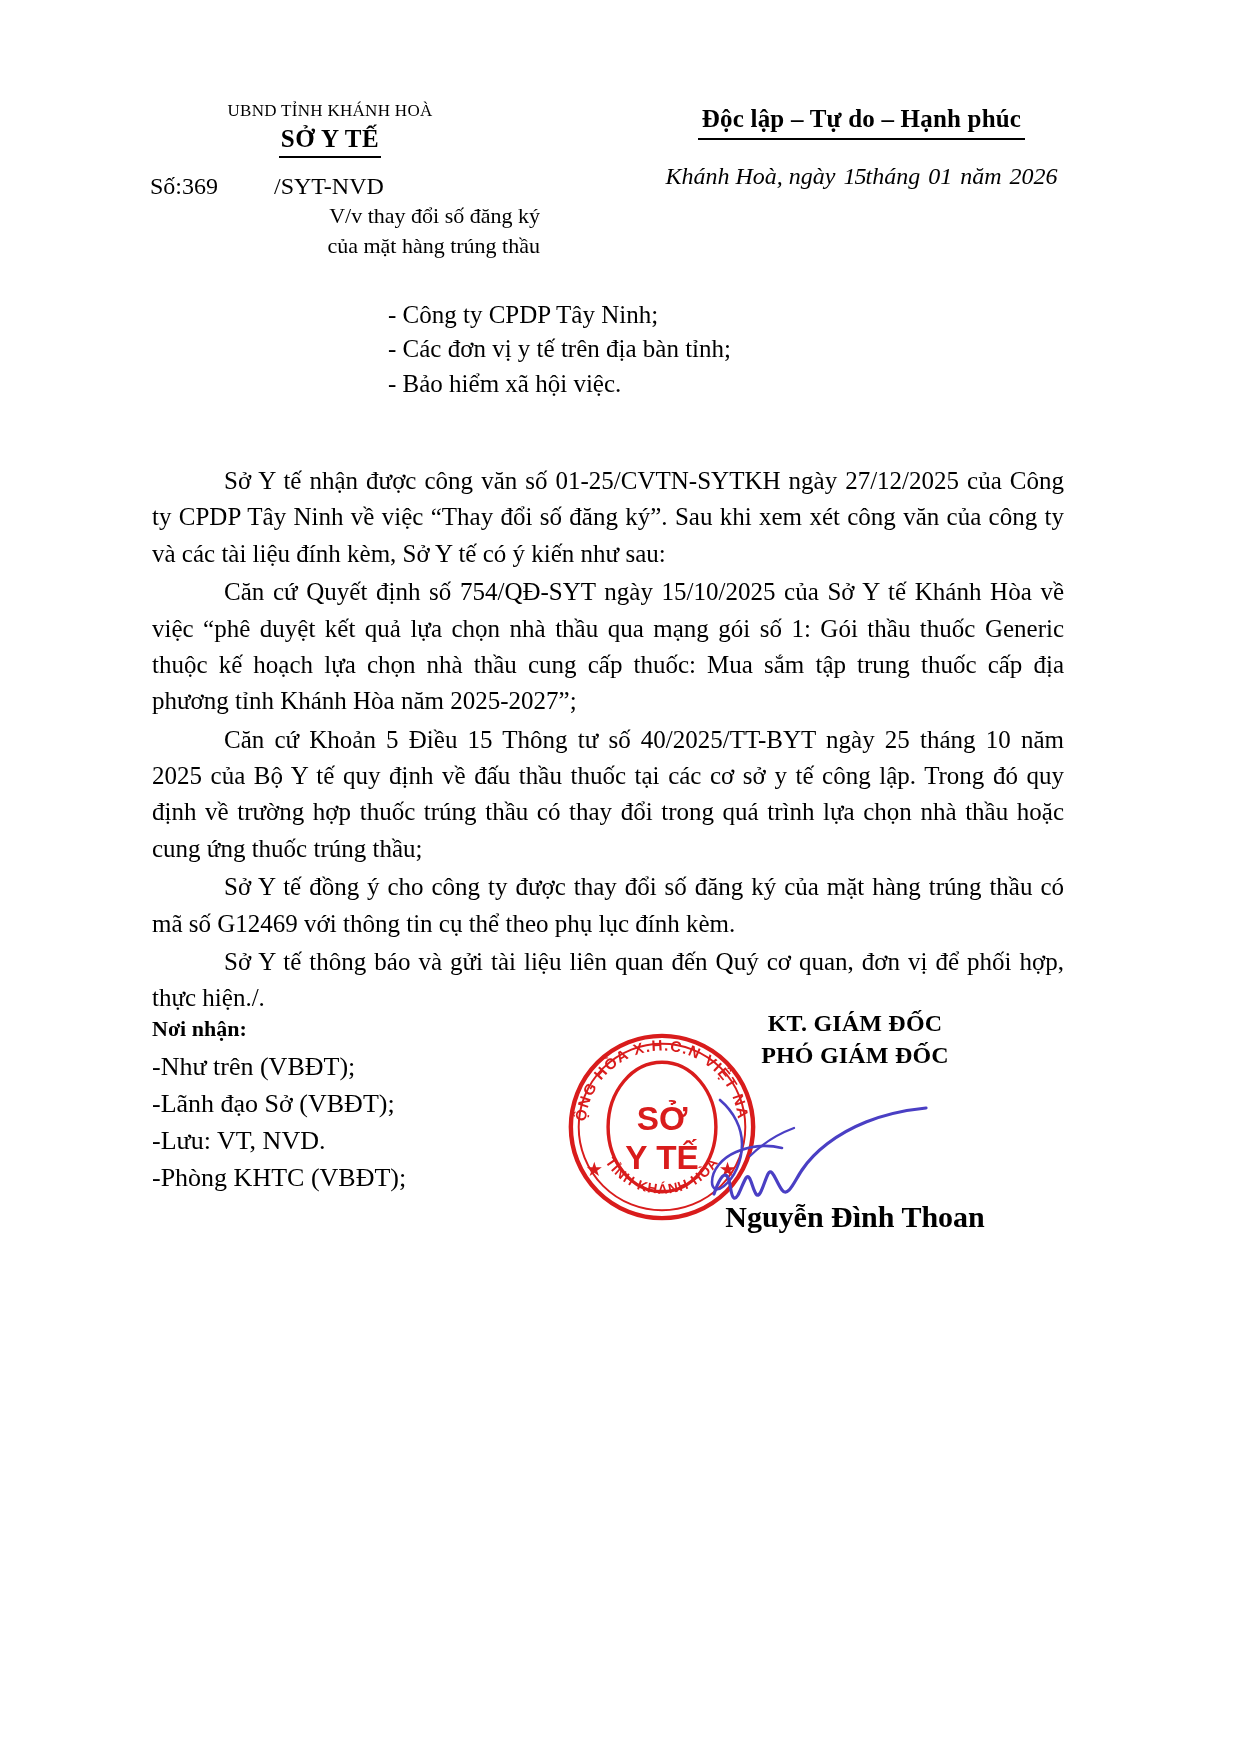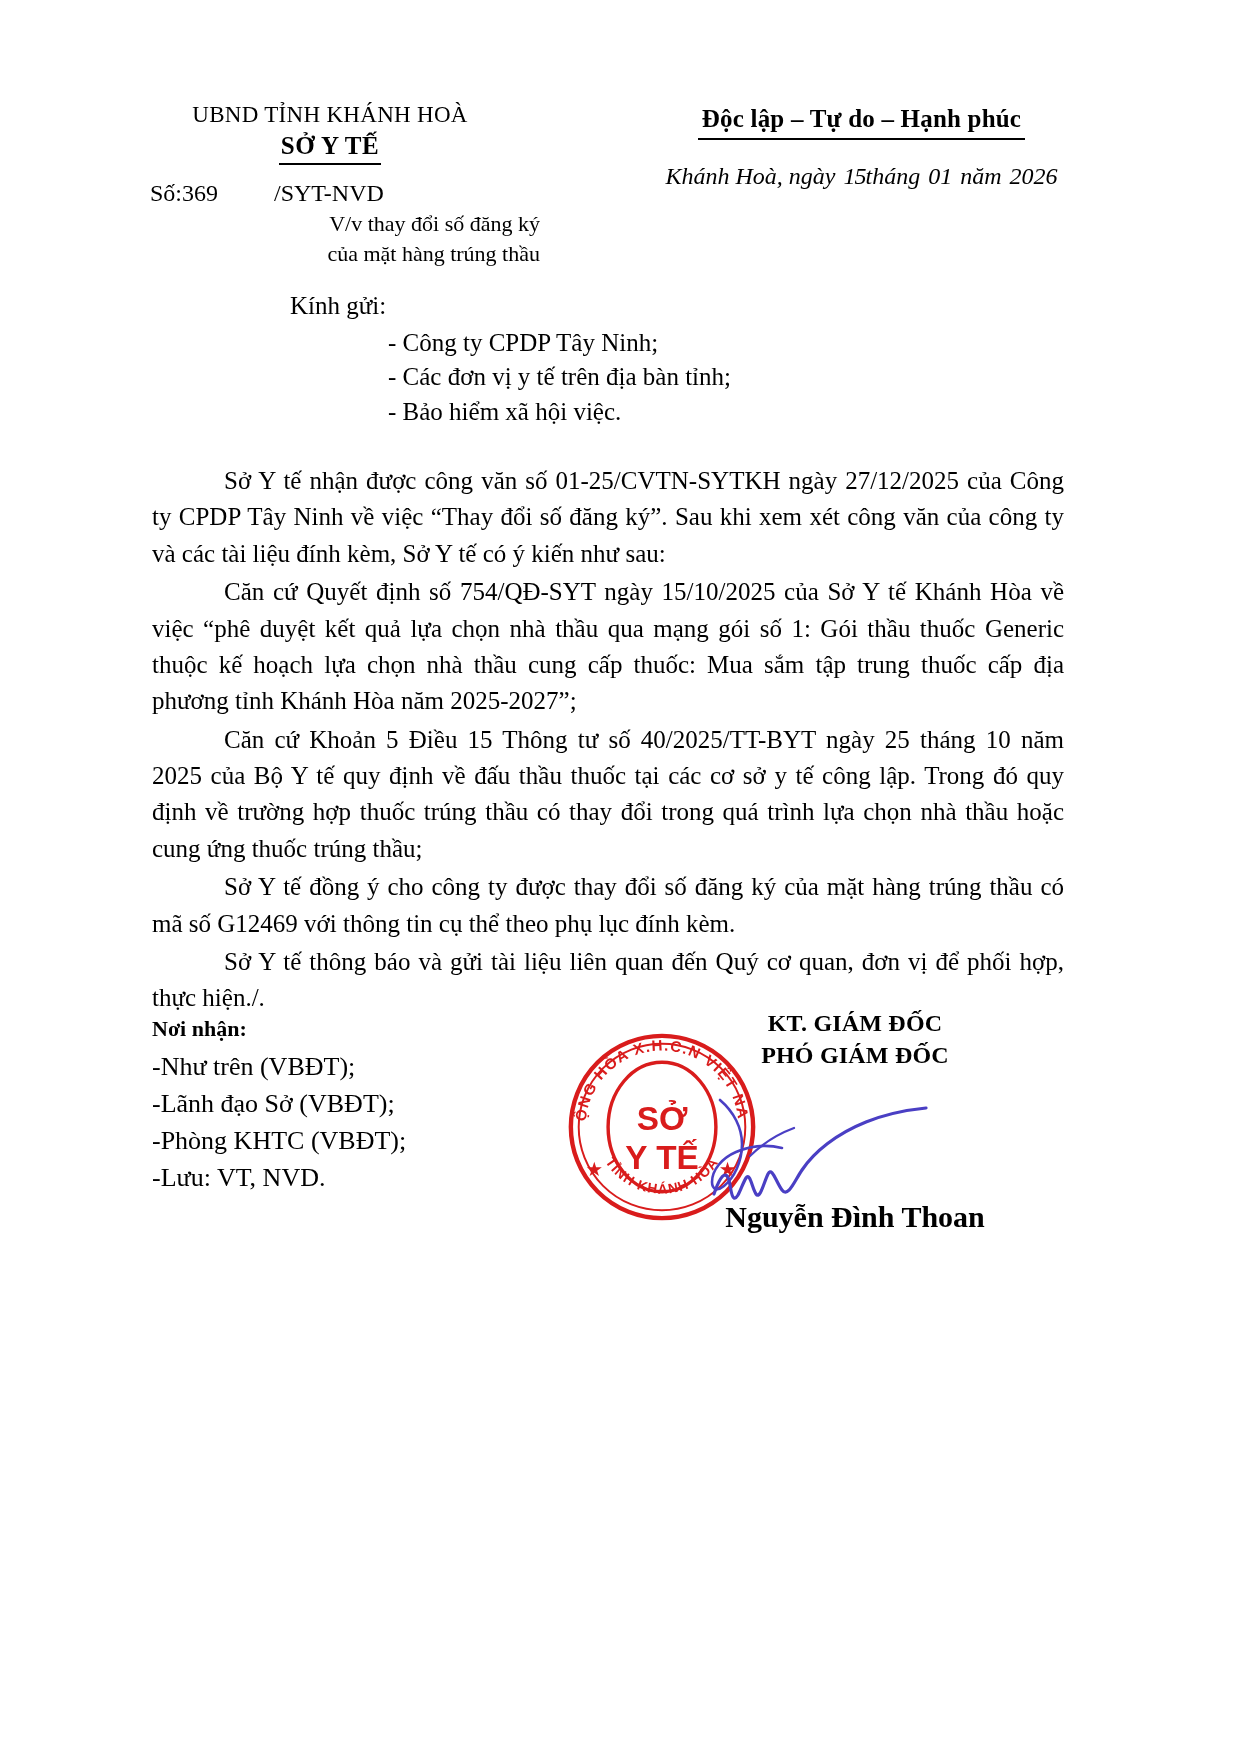--- a/index.html
+++ b/index.html
@@ -39,21 +39,21 @@
     text-align: center;
     line-height: 1.28;
   }
   .hdr-right {
     flex: 1;
     text-align: center;
     padding-right: 58px;
     line-height: 1.3;
   }
   .org-top {
-    font-size: 23px;
+    font-size: 17px;
     letter-spacing: 0.3px;
     white-space: nowrap;
     text-align: center;
   }
   .org-bold {
     font-size: 25px;
     font-weight: bold;
     display: inline-block;
     border-bottom: 2px solid #000;
     padding: 0 2px 1px 2px;
@@ -225,21 +225,20 @@
 
     <div class="hdr-right">
       <div><span class="motto">Độc lập – Tự do – Hạnh phúc</span></div>
       <div class="datestamp">
         <span>Khánh Hoà, ngày</span><span class="sp"></span><span class="day">15</span><span>tháng</span><span class="sp"></span><span>01</span><span class="sp"></span><span>năm</span><span class="sp"></span><span>2026</span>
       </div>
     </div>
   </div>
 
   <div class="recipients">
-    <div class="kinh-gui">Kính gửi:</div>
     <div class="recip-list">
       <div class="recip-item">- Công ty CPDP Tây Ninh;</div>
       <div class="recip-item">- Các đơn vị y tế trên địa bàn tỉnh;</div>
       <div class="recip-item">- Bảo hiểm xã hội việc.</div>
     </div>
   </div>
 
   <div class="body-text">
     <p class="para">Sở Y tế nhận được công văn số 01-25/CVTN-SYTKH ngày 27/12/2025 của Công ty CPDP Tây Ninh về việc “Thay đổi số đăng ký”. Sau khi xem xét công văn của công ty và các tài liệu đính kèm, Sở Y tế có ý kiến như sau:</p>
     <p class="para">Căn cứ Quyết định số 754/QĐ-SYT ngày 15/10/2025 của Sở Y tế Khánh Hòa về việc “phê duyệt kết quả lựa chọn nhà thầu qua mạng gói số 1: Gói thầu thuốc Generic thuộc kế hoạch lựa chọn nhà thầu cung cấp thuốc: Mua sắm tập trung thuốc cấp địa phương tỉnh Khánh Hòa năm 2025-2027”;</p>
@@ -248,22 +247,22 @@
     <p class="para last-line-left">Sở Y tế thông báo và gửi tài liệu liên quan đến Quý cơ quan, đơn vị để phối hợp, thực hiện./.</p>
   </div>
 
   <div class="footer">
 
     <div class="noi-nhan">
       <div class="noi-nhan-title">Nơi nhận:</div>
       <div class="noi-nhan-list">
         <div class="noi-nhan-item">-Như trên (VBĐT);</div>
         <div class="noi-nhan-item">-Lãnh đạo Sở (VBĐT);</div>
+        <div class="noi-nhan-item">-Lưu: VT, NVD.</div>
         <div class="noi-nhan-item">-Phòng KHTC (VBĐT);</div>
-        <div class="noi-nhan-item">-Lưu: VT, NVD.</div>
       </div>
     </div>
 
     <svg class="seal" viewBox="0 0 200 200">
       <defs>
         <path id="sealArcTop" d="M 22,100 A 78,78 0 0 1 178,100"></path>
         <path id="sealArcBottom" d="M 32,100 A 68,68 0 0 0 168,100"></path>
       </defs>
       <circle cx="100" cy="100" r="93" fill="none" stroke="#d91c1c" stroke-width="4.5"></circle>
       <circle cx="100" cy="100" r="85" fill="none" stroke="#d91c1c" stroke-width="2"></circle>

